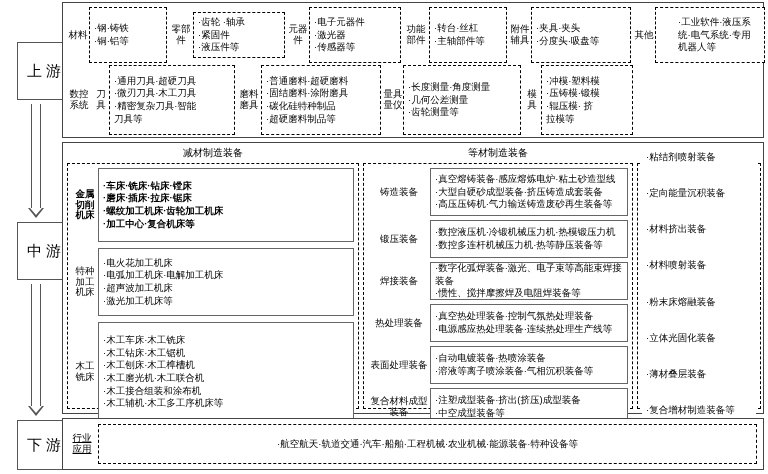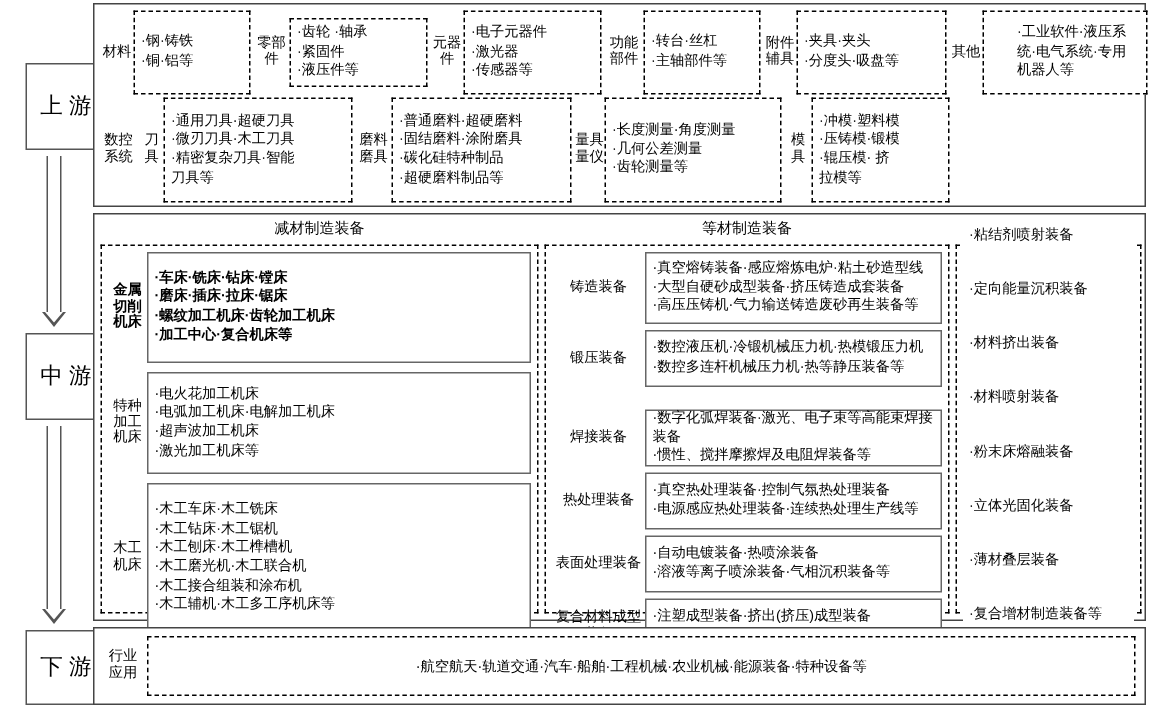--- a/index.html
+++ b/index.html
@@ -102,21 +102,21 @@
   .mid-sub .listbox {
     flex: 1 1 auto; border: 1.2px solid #666; background: #fff;
     font-size: 9.5px; line-height: 1.34; padding: 3px 4px;
     white-space: pre-line;
     display: flex; flex-direction: column; justify-content: center;
   }
 
   
   #down-row { position: absolute; left: 6px; top: 5px; right: 6px; bottom: 5px;
               display: flex; align-items: stretch; }
-  #down-row .cat-label { width: 28px; }
+  #down-row .cat-label { width: 28px; text-decoration: underline; }
   #down-apply {
     flex: 1 1 auto; margin-left: 3px;
     display: flex; align-items: center; justify-content: center;
     font-size: 9.5px;
   }
 </style>
 </head>
 <body>
 
 <div class="page">
@@ -220,40 +220,40 @@
 ·加工中心·复合机床等</div>
           </div>
           <div class="mid-sub" style="height: 68px; margin-bottom: 6px;">
             <div class="cat-label" style="white-space: normal;">特种加工机床</div>
             <div class="listbox">·电火花加工机床
 ·电弧加工机床·电解加工机床
 ·超声波加工机床
 ·激光加工机床等</div>
           </div>
           <div class="mid-sub" style="height: 100px; margin-bottom: 6px;">
-            <div class="cat-label" style="white-space: normal;">木工机床</div>
+            <div class="cat-label" style="white-space: normal;">木工铣床</div>
             <div class="listbox">·木工车床·木工铣床
 ·木工钻床·木工锯机
 ·木工刨床·木工榫槽机
 ·木工磨光机·木工联合机
 ·木工接合组装和涂布机
 ·木工辅机·木工多工序机床等</div>
           </div>
         </div>
       </div>
       <div class="mid-col" style="left: 300px; width: 270px; height: 262px;">
         <div class="mid-title">等材制造装备</div>
         <div class="mid-body">
           <div class="mid-sub" style="height: 48px; margin-bottom: 4px;">
             <div class="cat-label wide" style="white-space: normal;">铸造装备</div>
             <div class="listbox">·真空熔铸装备·感应熔炼电炉·粘土砂造型线
 ·大型自硬砂成型装备·挤压铸造成套装备
 ·高压压铸机·气力输送铸造废砂再生装备等</div>
           </div>
-          <div class="mid-sub" style="height: 38px; margin-bottom: 15px;">
+          <div class="mid-sub" style="height: 38px; margin-bottom: 4px;">
             <div class="cat-label wide" style="white-space: normal;">锻压装备</div>
             <div class="listbox">·数控液压机·冷锻机械压力机·热模锻压力机
 ·数控多连杆机械压力机·热等静压装备等</div>
           </div>
           <div class="mid-sub" style="height: 38px; margin-bottom: 4px;">
             <div class="cat-label wide" style="white-space: normal;">焊接装备</div>
             <div class="listbox">·数字化弧焊装备·激光、电子束等高能束焊接装备
 ·惯性、搅拌摩擦焊及电阻焊装备等</div>
           </div>
           <div class="mid-sub" style="height: 38px; margin-bottom: 4px;">

